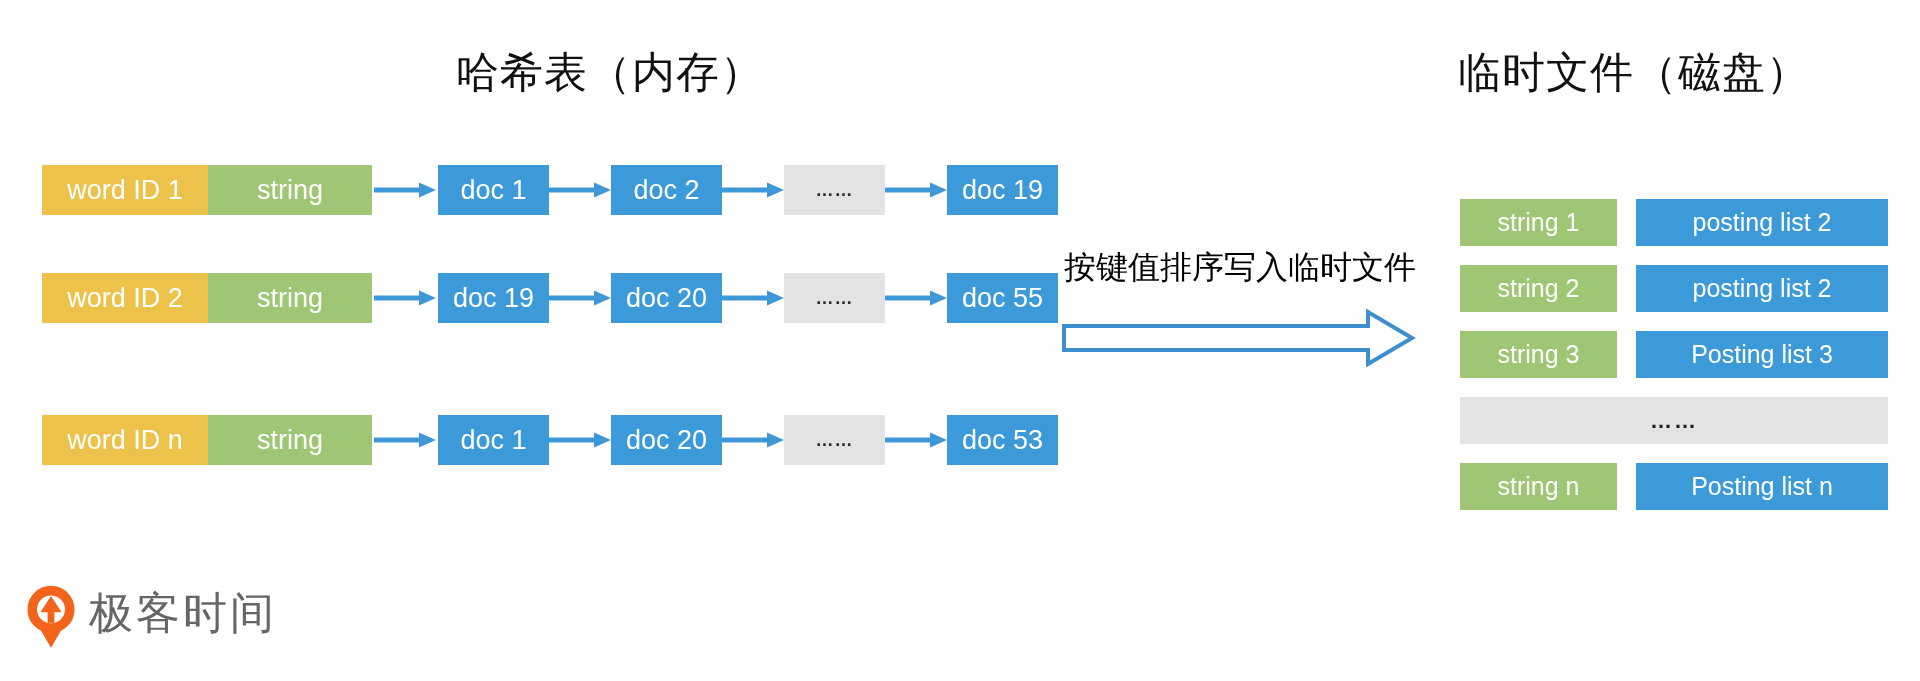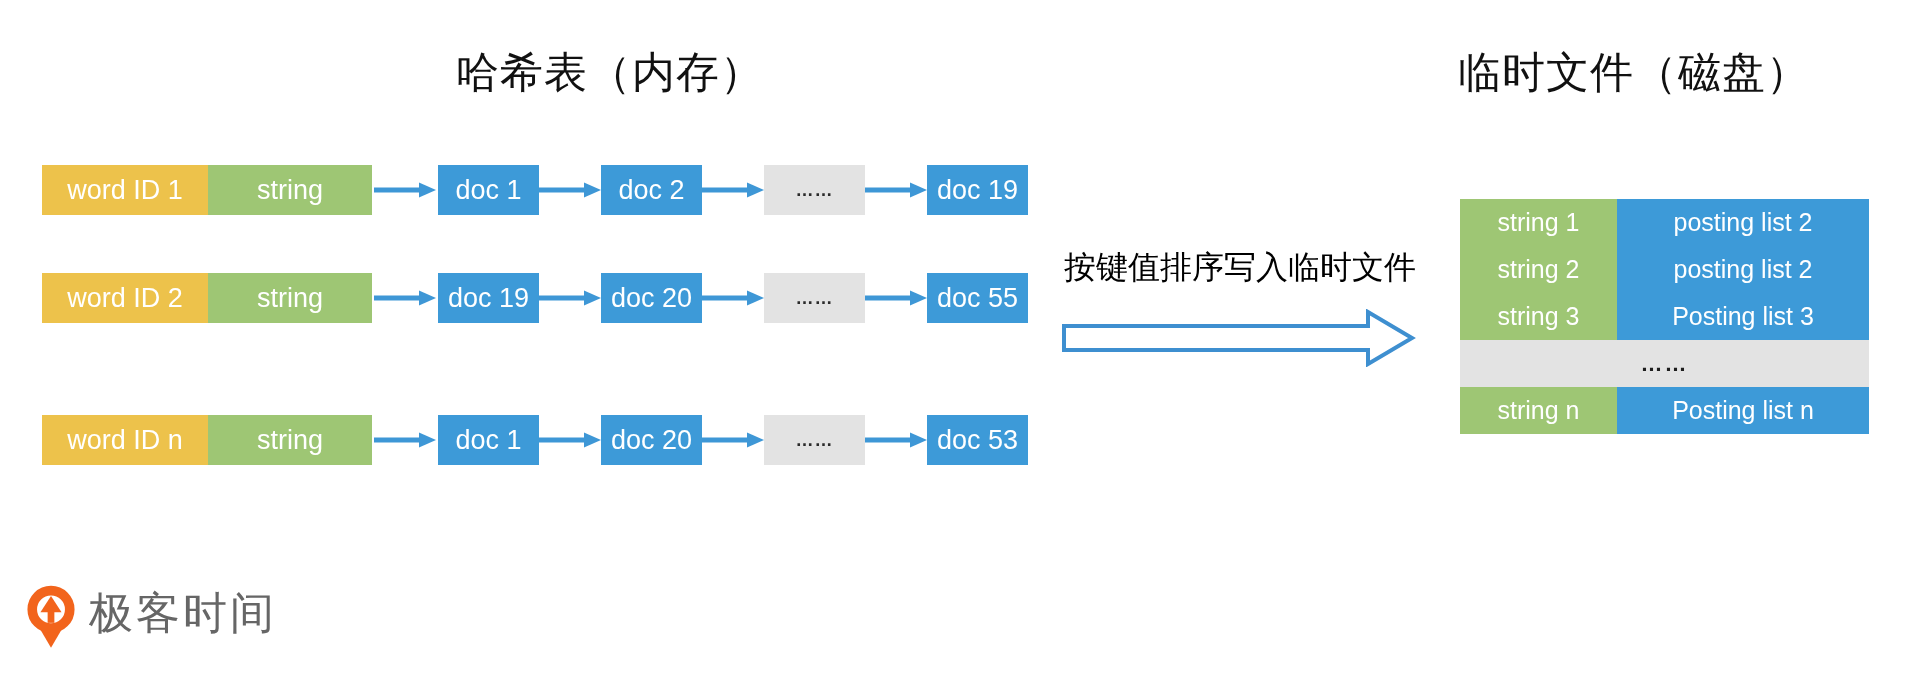--- a/index.html
+++ b/index.html
@@ -16,37 +16,37 @@
 
   
   .hash-row{position:absolute;left:42px;height:50px;display:flex;align-items:center;}
   .row-1{top:165px;} .row-2{top:273px;} .row-3{top:415px;text-align:center;}
   .cell{
     height:50px;display:flex;align-items:center;justify-content:center;
     color:#ffffff;font-size:27px;box-sizing:border-box;white-space:nowrap;
   }
   .cell-word{width:166px;background:#EDC24B;}
   .cell-string{width:164px;background:#9EC674;}
-  .cell-doc{width:101px;background:#3D9AD8;}
+  .cell-doc{width:111px;background:#3D9AD8;}
   .cell-dots{width:101px;background:#E3E3E3;color:#2b2b2b;font-size:18px;font-weight:bold;letter-spacing:1px;}
   .conn{width:62px;height:20px;flex:0 0 auto;display:flex;align-items:center;}
   .conn-first{margin:0 2px;}
   .conn svg{display:block;}
 
   
   .transfer-label{
     position:absolute;left:1030px;top:246px;width:420px;text-align:center;
     font-size:32px;font-weight:500;color:#000000;white-space:nowrap;
   }
   .transfer-arrow{position:absolute;left:1062px;top:309px;width:354px;height:58px;}
 
   
   .disk-table{
     position:absolute;left:1460px;top:199px;
-    display:grid;grid-template-columns:157px 252px;gap:0;
+    display:grid;grid-template-columns:157px 252px;gap:19px;
   }
   .tcell{
     height:47px;display:flex;align-items:center;justify-content:center;
     color:#ffffff;font-size:25px;white-space:nowrap;
   }
   .tcell-green{background:#9EC674;}
   .tcell-blue{background:#3D9AD8;}
   .tcell-gray{
     grid-column:1 / -1;background:#E3E3E3;color:#1e1e1e;
     font-size:22px;font-weight:bold;letter-spacing:2px;

